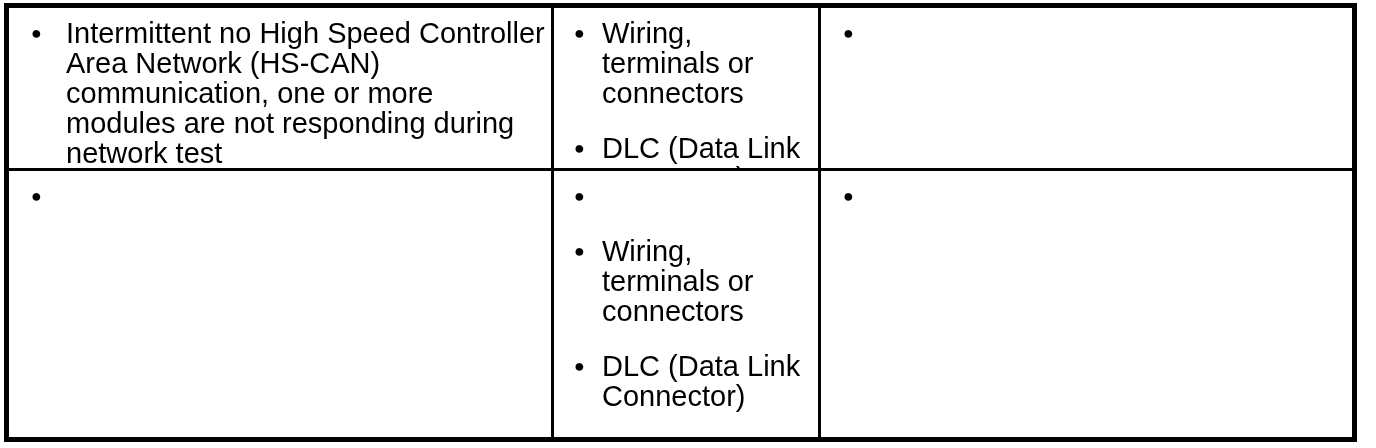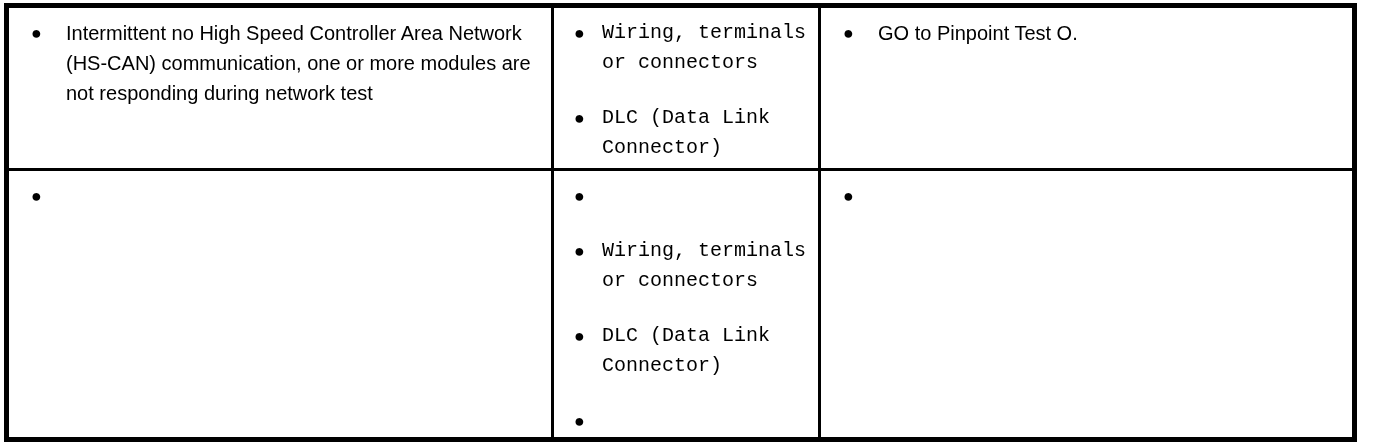--- a/index.html
+++ b/index.html
@@ -43,32 +43,31 @@
   }
   .bullet {
     flex: 0 0 35px;
     margin-left: 22px;
     font-size: 18px;
     line-height: 30px;
     color: #000000;
   }
   .item-text {
     flex: 1 1 auto;
-    font-size: 20px;
+    font-size: 29px;
     line-height: 30px;
     padding-right: 2px;
     letter-spacing: 0;
   }
   
   .col-sources .bullet {
     flex: 0 0 28px;
     margin-left: 20px;
   }
   .col-sources .item-text {
-    font-family: Liberation Mono, monospace;
   }
 </style>
 </head>
 <body>
 
 <div class="page">
   <div class="symptom-table">
 
     <div class="cell b-right b-bottom col-symptom">
       <div class="item">
@@ -84,21 +83,20 @@
       </div>
       <div class="item">
         <span class="bullet">●</span>
         <span class="item-text">DLC (Data Link Connector)</span>
       </div>
     </div>
 
     <div class="cell b-bottom col-action">
       <div class="item">
         <span class="bullet">●</span>
-        <span class="item-text">GO to Pinpoint Test O.</span>
       </div>
     </div>
 
     <div class="cell b-right col-symptom">
       <div class="item">
         <span class="bullet">●</span>
       </div>
     </div>
 
     <div class="cell b-right col-sources">

